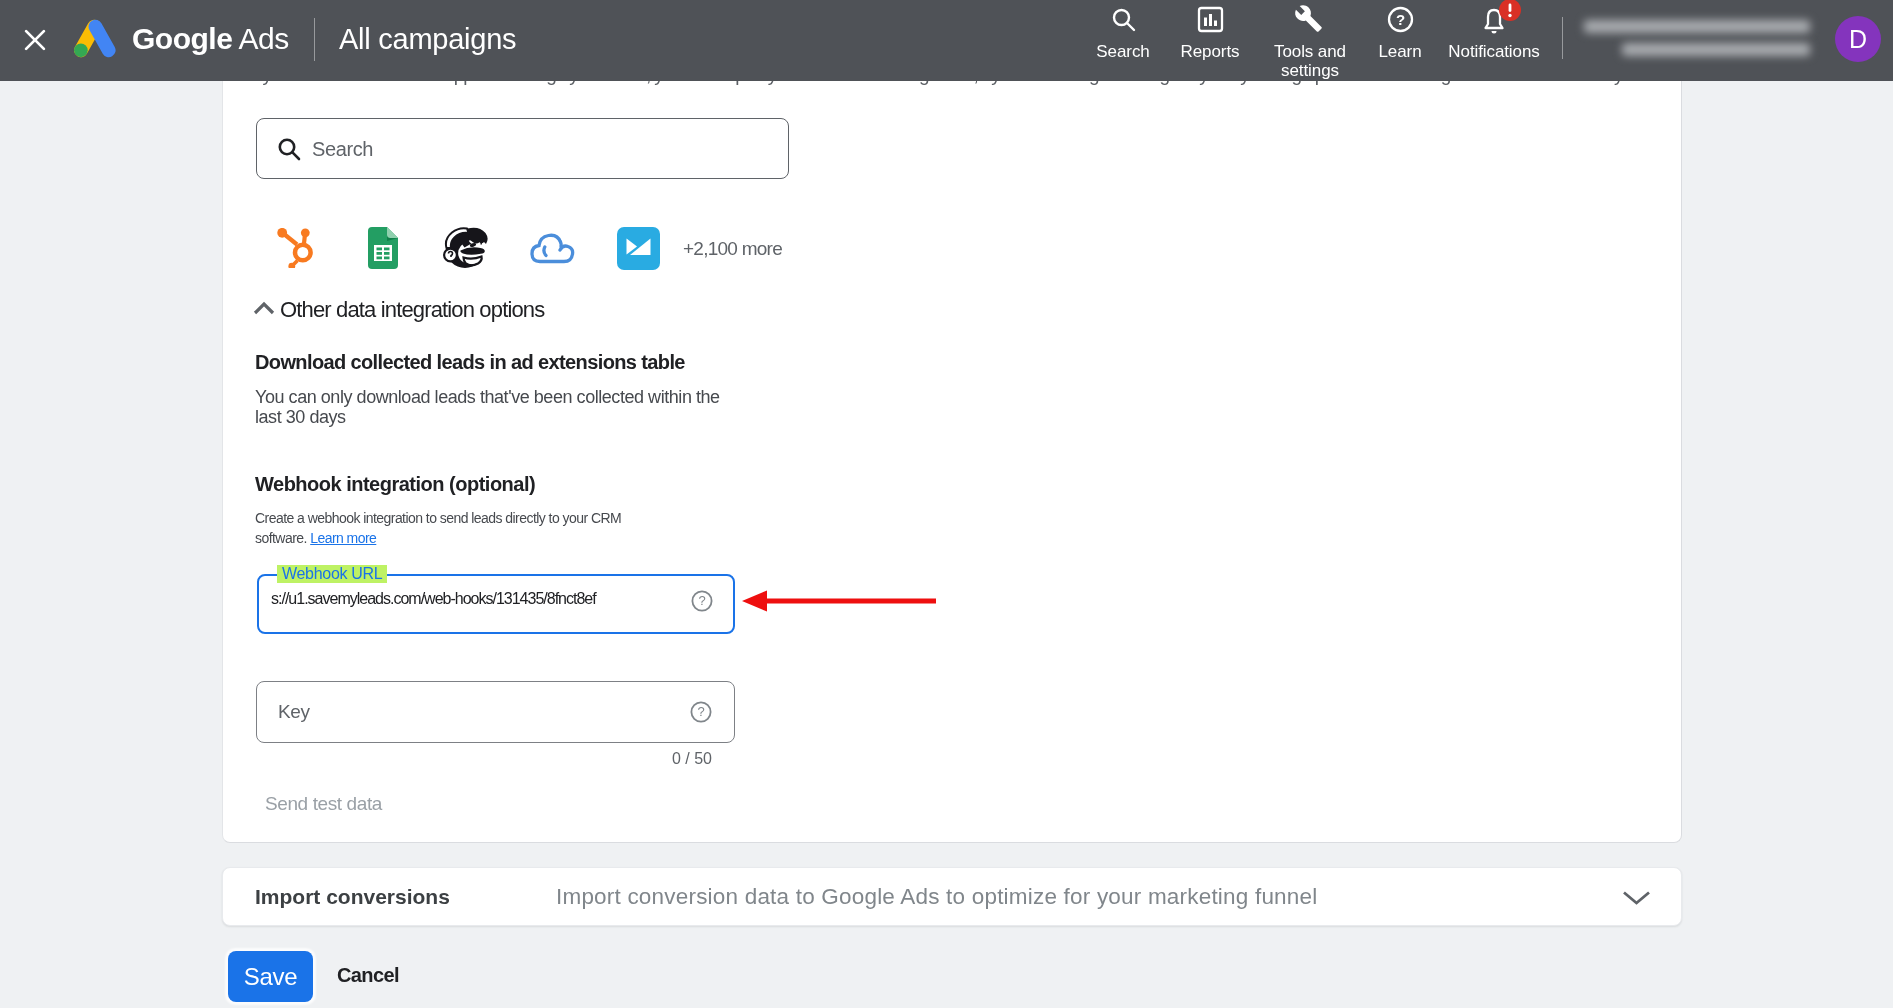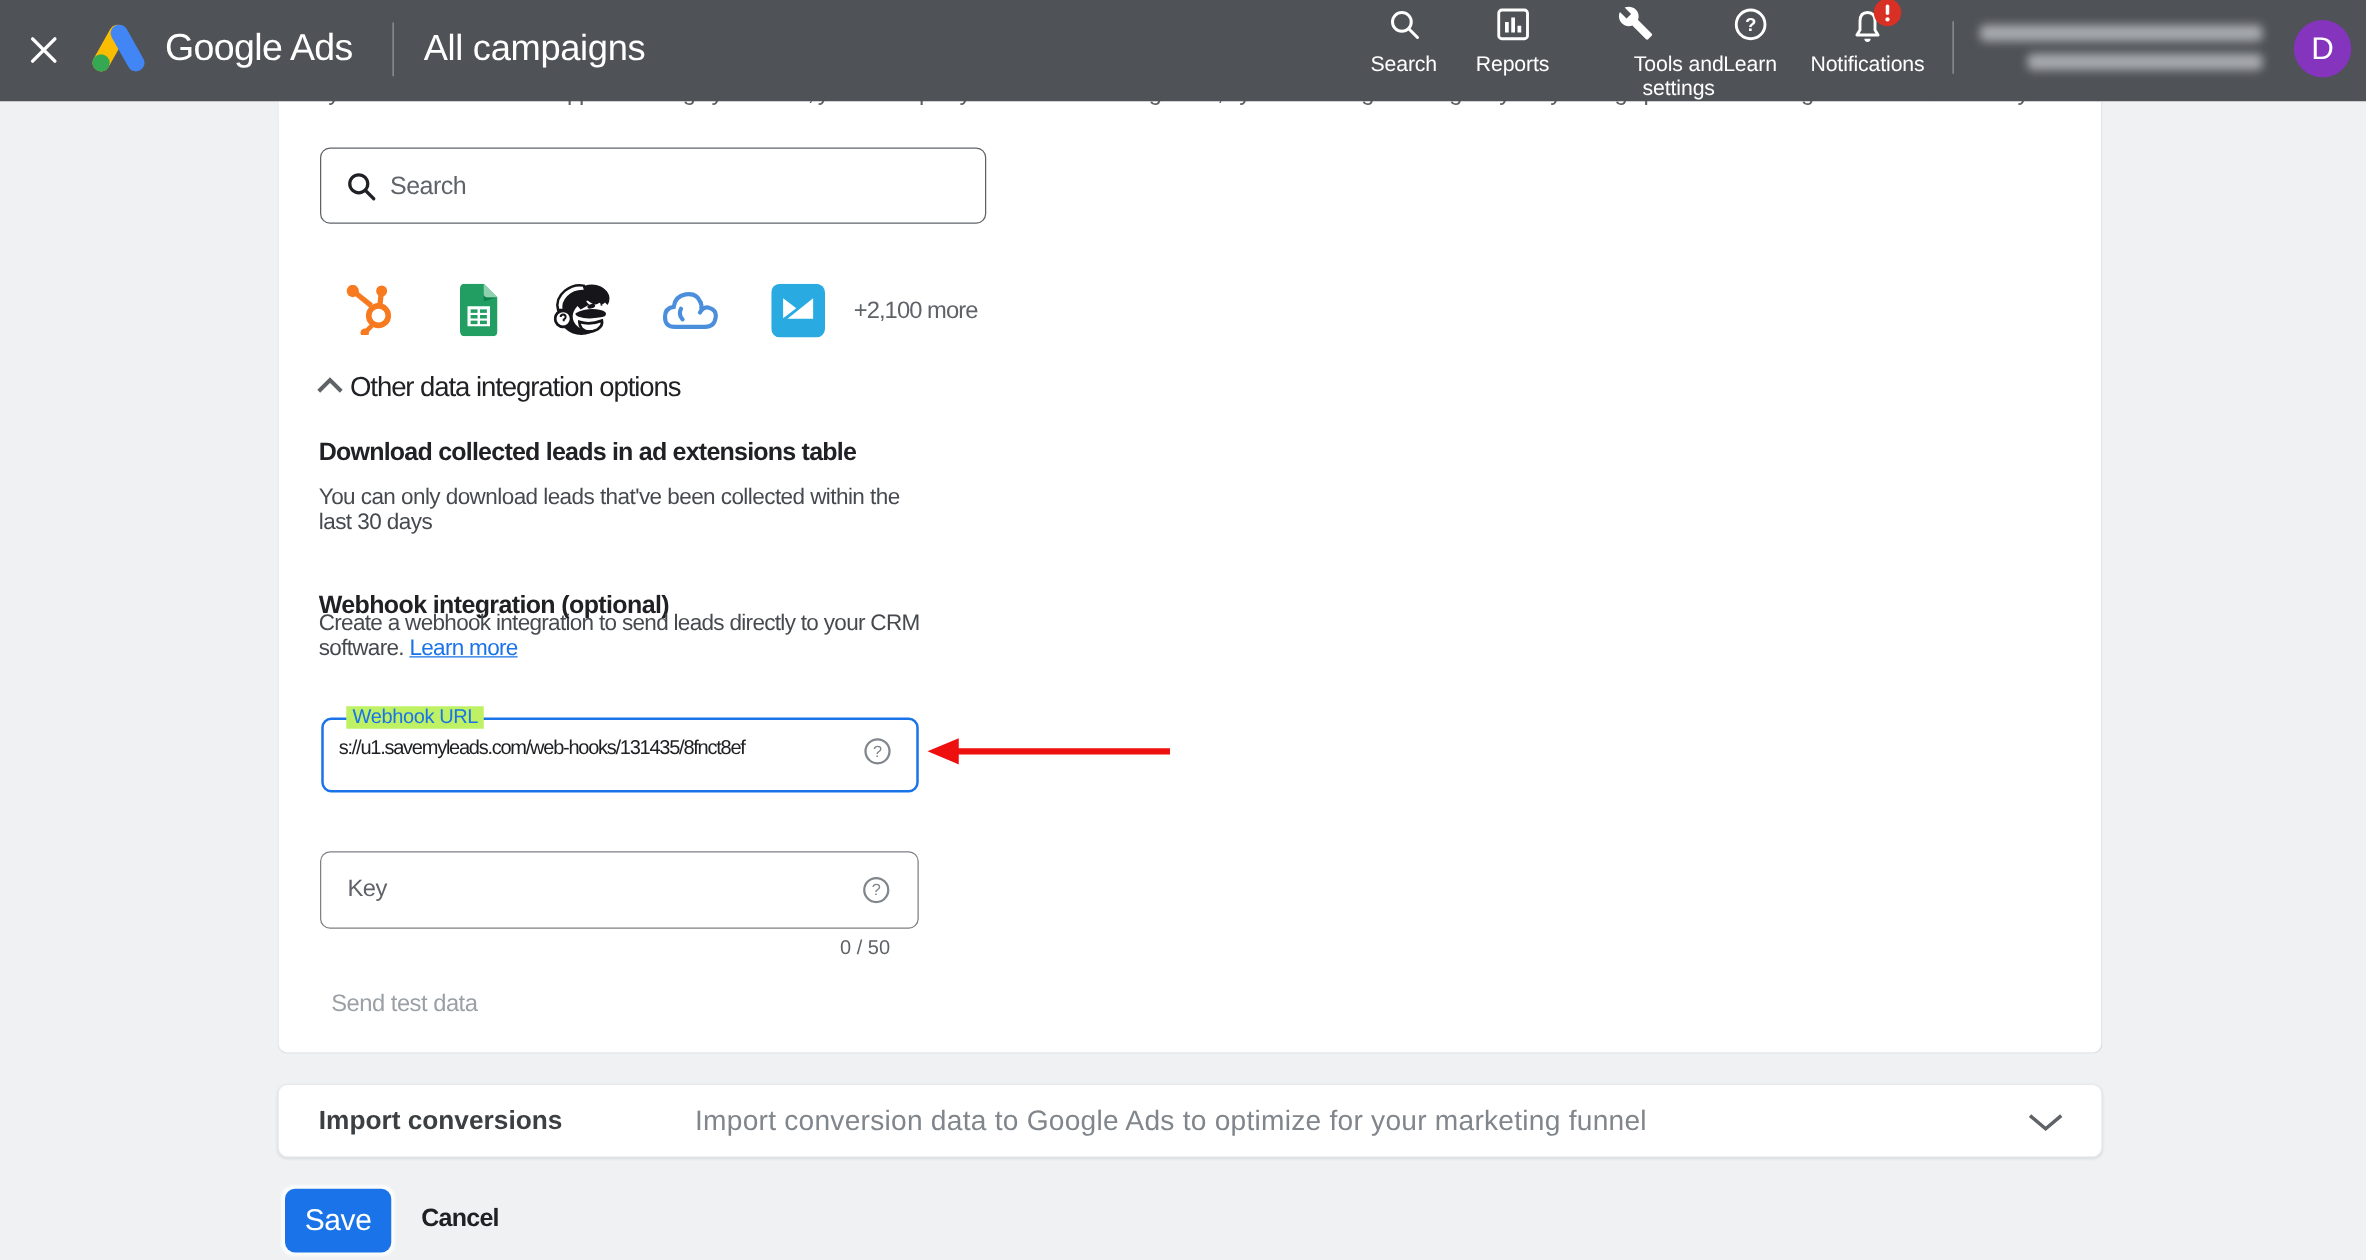--- a/index.html
+++ b/index.html
@@ -30,21 +30,21 @@
   #searchbox { left:256px; top:118px; width:533px; height:61px; border:1px solid #5f6368; border-radius:8px; background:#fff; }
   #search-ph { left:312px; top:138px; font-size:20px; letter-spacing:-0.4px; color:#5f6368; }
 
   #more-txt { left:683px; top:238px; font-size:19px; letter-spacing:-0.75px; color:#5f6368; }
   #other-txt { left:280px; top:297px; font-size:22px; letter-spacing:-0.85px; color:#202124; }
 
   .h2 { color:#202124; font-weight:700; white-space:nowrap; }
   #dl-h { left:255px; top:351px; font-size:20px; letter-spacing:-0.62px; }
   #dl-p { left:255px; top:387px; font-size:18px; line-height:20px; letter-spacing:-0.45px; color:#46494e; }
   #wh-h { left:255px; top:473px; font-size:20px; letter-spacing:-0.5px; }
-  #wh-p { left:255px; top:488px; font-size:18px; line-height:20px; letter-spacing:-0.55px; color:#46494e; }
+  #wh-p { left:255px; top:508px; font-size:14px; line-height:20px; letter-spacing:-0.55px; color:#46494e; }
   #wh-p a { color:#1a73e8; text-decoration:underline; }
 
   #url-field { left:257px; top:574px; width:478px; height:60px; border:2px solid #1a73e8; border-radius:8px; background:#fff; }
   #url-label { left:277px; top:565px; background:#bef264; padding:0 5px; color:#1a73e8; font-size:16px; letter-spacing:-0.3px; z-index:2; }
   #url-text { left:271px; top:590px; font-size:16px; letter-spacing:-1.0px; color:#202124; white-space:nowrap; }
 
   #key-field { left:256px; top:681px; width:479px; height:62px; border:1.5px solid #7d8085; border-radius:8px; background:#fff; }
   #key-ph { left:278px; top:701px; font-size:19px; letter-spacing:-0.4px; color:#5f6368; }
   #counter { left:630px; top:750px; width:82px; text-align:right; font-size:16px; color:#5f6368; }
   #sendtest { left:265px; top:793px; font-size:19px; letter-spacing:-0.4px; color:#9aa0a6; }
@@ -168,21 +168,21 @@
   <div class="abs" id="header">
     <svg class="icon" style="left:24px; top:29px;" width="22" height="22" viewBox="0 0 21 21">
       <line x1="2" y1="2" x2="19" y2="19" stroke="#fff" stroke-width="2.6" stroke-linecap="round"></line>
       <line x1="19" y1="2" x2="2" y2="19" stroke="#fff" stroke-width="2.6" stroke-linecap="round"></line>
     </svg>
     <svg class="icon" style="left:72px; top:18px;" width="45" height="42" viewBox="0 0 43 41">
       <line x1="8.2" y1="31.5" x2="21.2" y2="8.4" stroke="#fbbc04" stroke-width="13.4" stroke-linecap="round"></line>
       <line x1="22.4" y1="8.4" x2="35.4" y2="31.5" stroke="#4285f4" stroke-width="13.4" stroke-linecap="round"></line>
       <circle cx="8.2" cy="31.5" r="6.7" fill="#34a853"></circle>
     </svg>
-    <div id="gads-text"><span style="font-weight:400;">Google</span> <span>Ads</span></div>
+    <div id="gads-text"><span style="font-weight:700;">Google</span> <span>Ads</span></div>
     <div class="hdivider" style="left:314px; top:18px; height:43px;"></div>
     <div id="allcamp">All campaigns</div>
 
     
     <svg class="icon" style="left:1110px; top:6px;" width="27" height="27" viewBox="0 0 27 27">
       <circle cx="11.5" cy="11.5" r="7.5" fill="none" stroke="#fff" stroke-width="2.4"></circle>
       <line x1="17" y1="17" x2="24" y2="24" stroke="#fff" stroke-width="2.4" stroke-linecap="round"></line>
     </svg>
     <div class="hlabel" style="left:1123px; top:42px;">Search</div>
 
@@ -192,21 +192,21 @@
       <line x1="8.5" y1="11.5" x2="8.5" y2="20" stroke="#fff" stroke-width="3"></line>
       <line x1="13.5" y1="8" x2="13.5" y2="20" stroke="#fff" stroke-width="3"></line>
       <line x1="18.5" y1="14.5" x2="18.5" y2="20" stroke="#fff" stroke-width="3"></line>
     </svg>
     <div class="hlabel" style="left:1210px; top:42px;">Reports</div>
 
     
     <svg class="icon" style="left:1294px; top:4px;" width="29" height="29" viewBox="0 0 24 24">
       <path d="M22.7 19l-9.1-9.1c.9-2.3.4-5-1.5-6.9-2-2-5-2.4-7.4-1.3L9 6 6 9 1.6 4.7C.4 7.1.9 10.1 2.9 12.1c1.9 1.9 4.6 2.4 6.9 1.5l9.1 9.1c.4.4 1 .4 1.4 0l2.3-2.3c.5-.4.5-1.1.1-1.4z" fill="#fff"></path>
     </svg>
-    <div class="hlabel" style="left:1310px; top:42px;margin-left:33px;">Tools and<br>settings</div>
+    <div class="hlabel" style="left:1310px; top:42px;">Tools and<br>settings</div>
 
     
     <svg class="icon" style="left:1387px; top:6px;" width="27" height="27" viewBox="0 0 27 27">
       <circle cx="13.5" cy="13.5" r="11.5" fill="none" stroke="#fff" stroke-width="2.3"></circle>
       <text x="13.5" y="19" font-size="15" fill="#fff" text-anchor="middle" font-family="Liberation Sans" font-weight="700">?</text>
     </svg>
     <div class="hlabel" style="left:1400px; top:42px;">Learn</div>
 
     
     <svg class="icon" style="left:1481px; top:7px;" width="26" height="28" viewBox="0 0 26 28">

